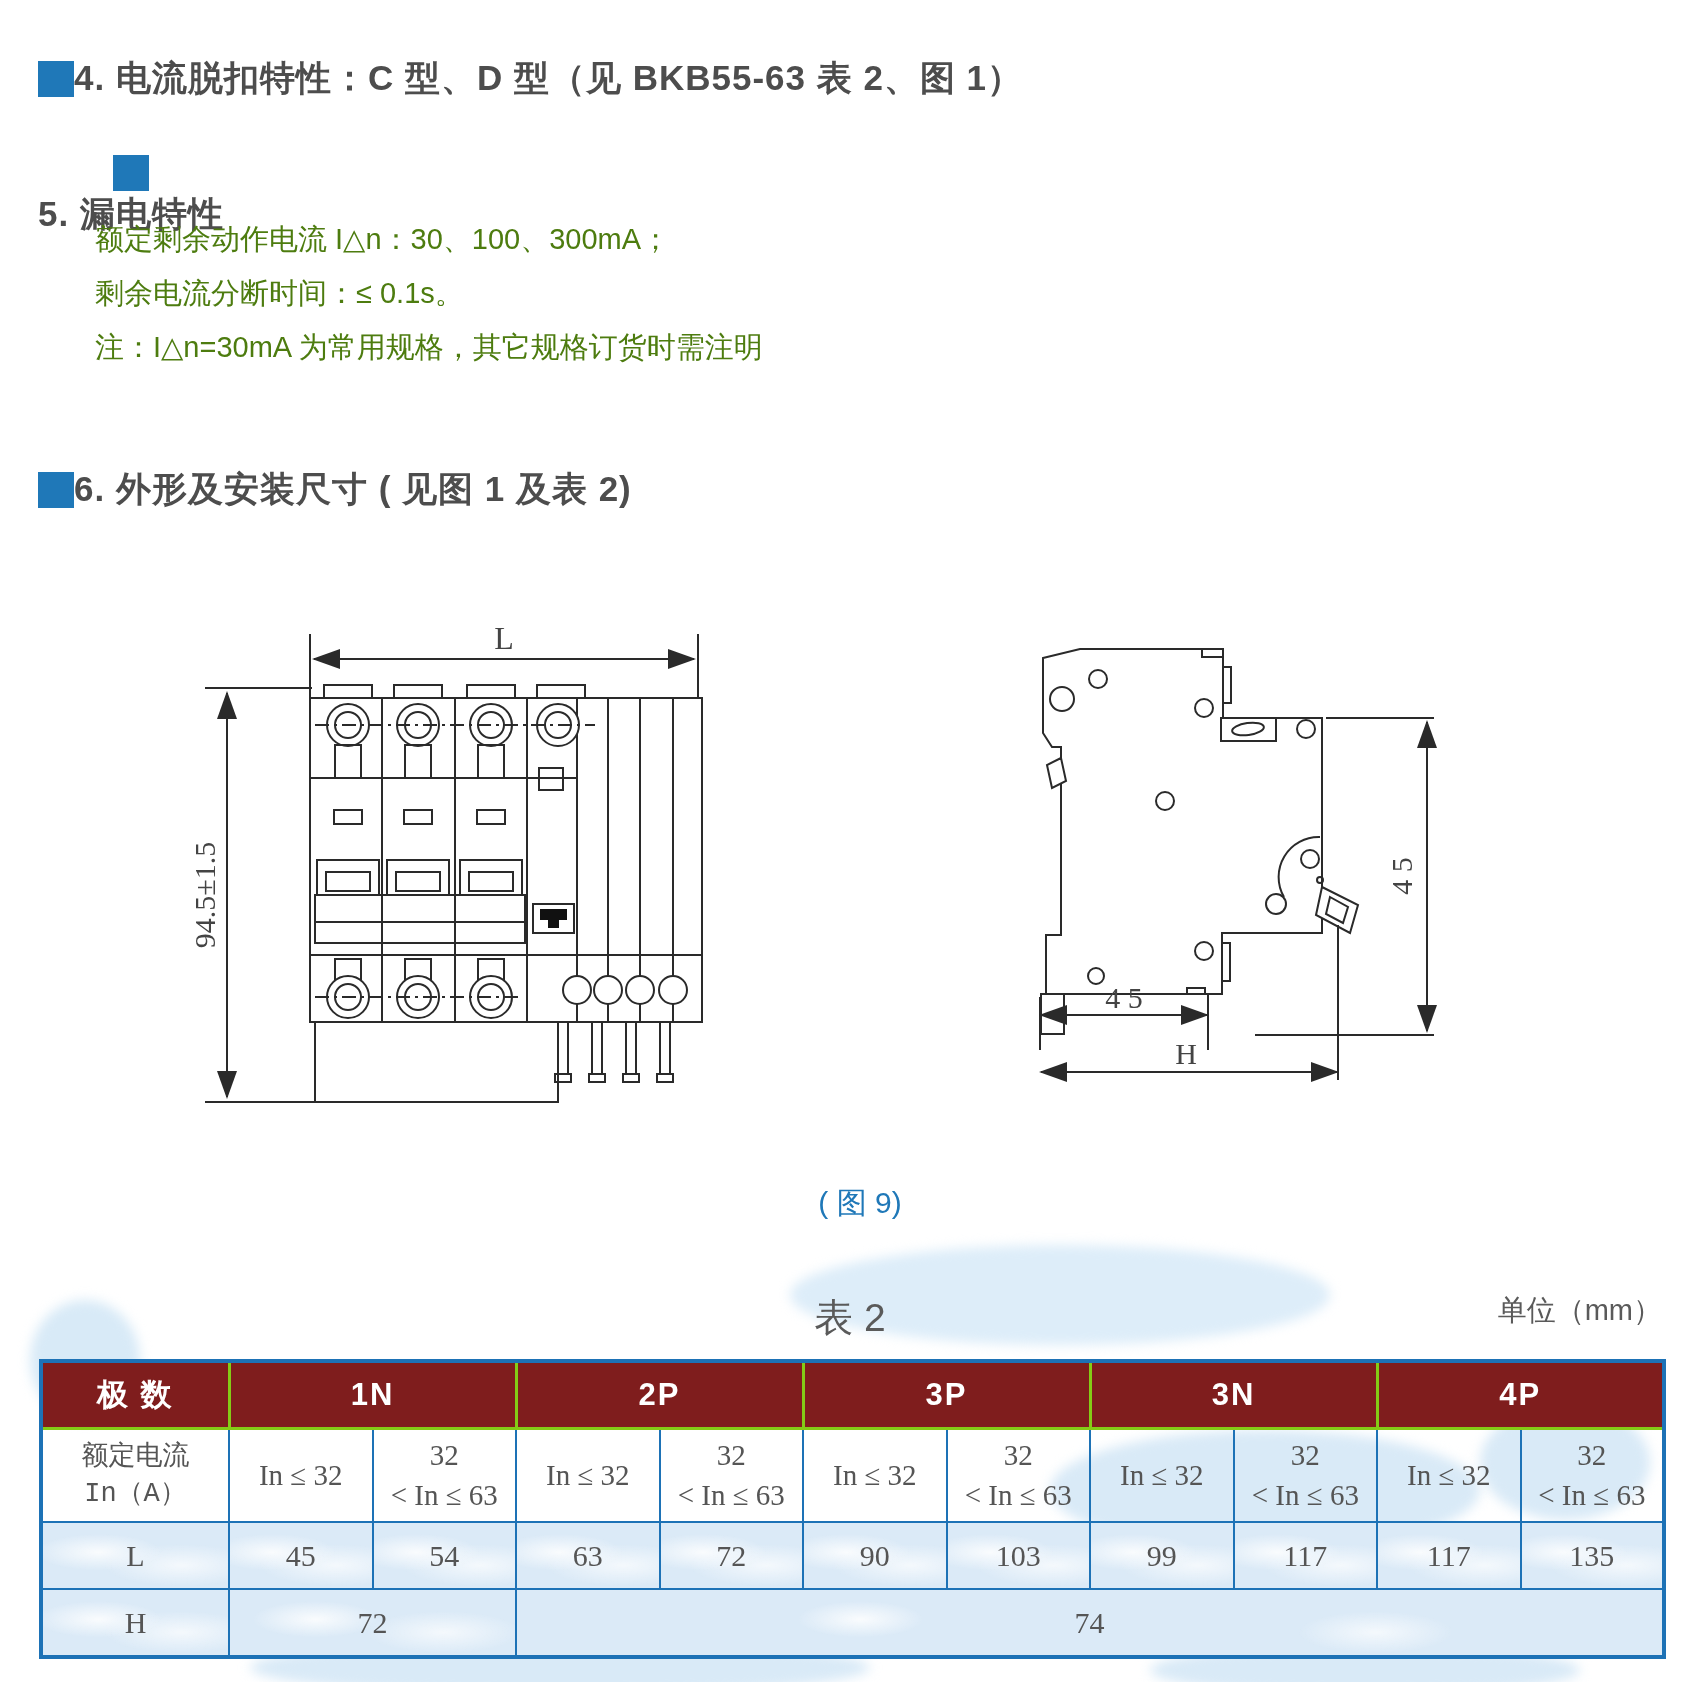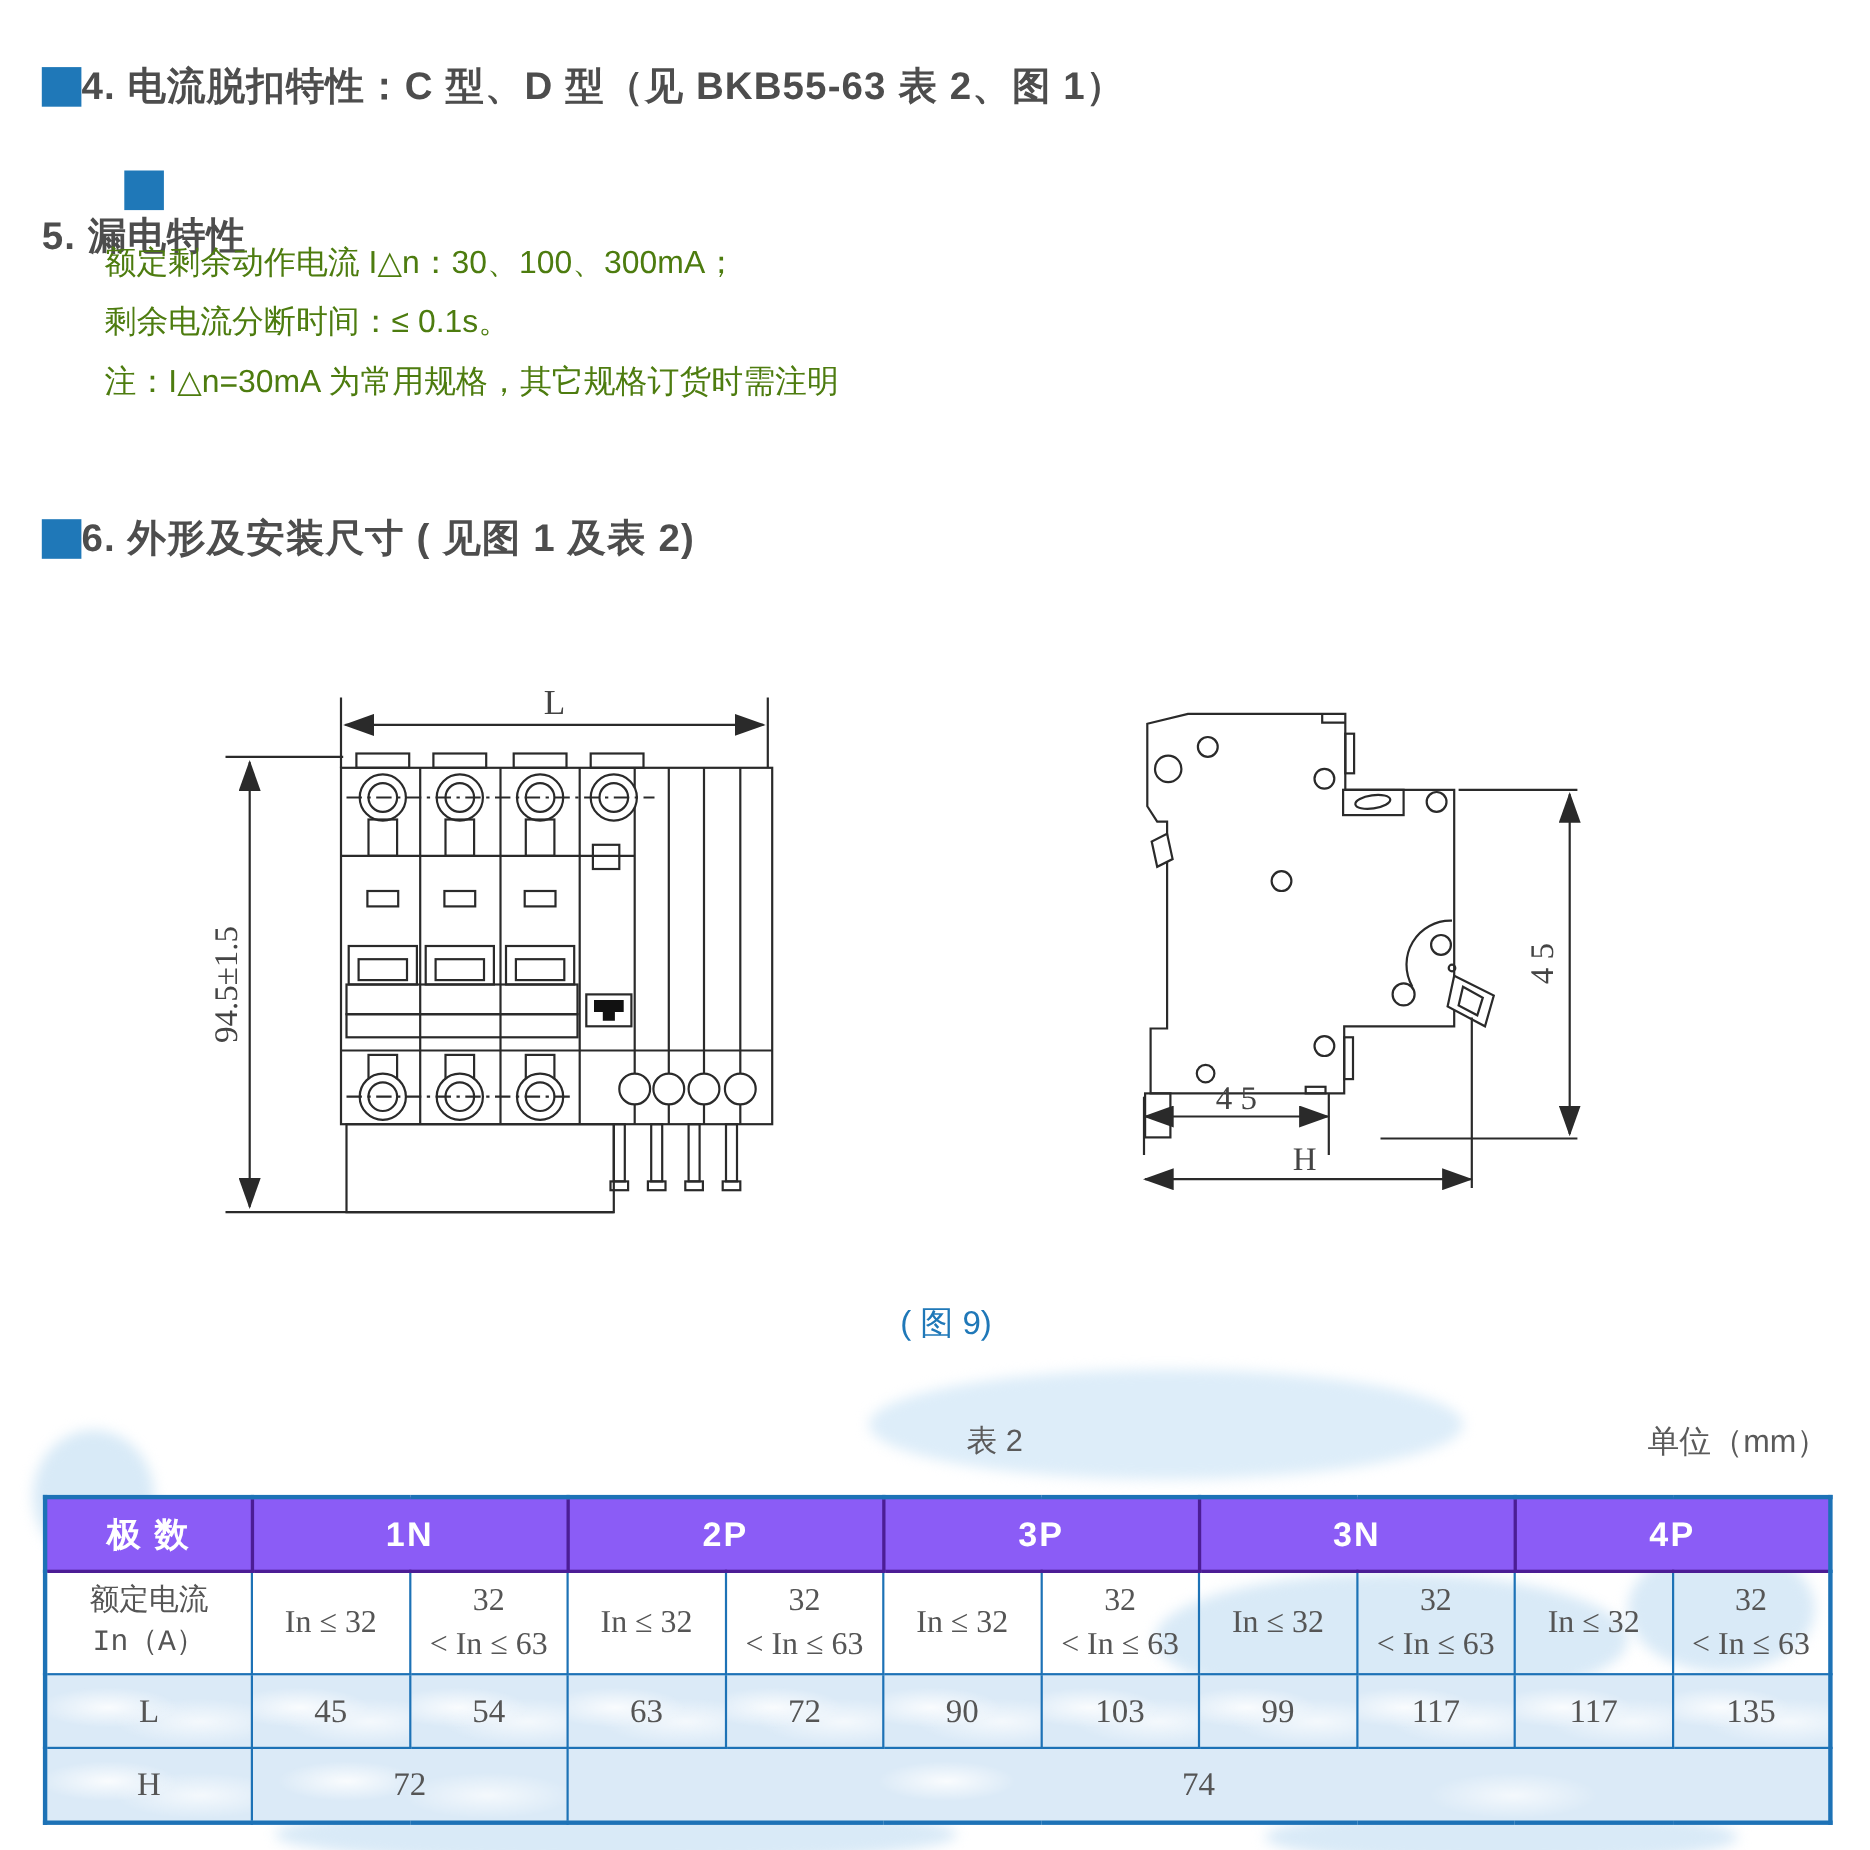--- a/index.html
+++ b/index.html
@@ -9,29 +9,29 @@
   .wm{position:absolute;z-index:0;filter:blur(6px);border-radius:50%;}
   
   .sec{position:absolute;left:38px;display:flex;align-items:center;z-index:2;}
   .bullet{width:36px;height:36px;background:#1f78b8;flex:0 0 36px;}
   .sec-title{font-size:35px;font-weight:bold;color:#4d4d4d;letter-spacing:1px;}
   .spec{position:absolute;left:95px;top:212px;z-index:2;font-size:29px;color:#4d7c0f;line-height:54px;}
   
   .fig-svg{position:absolute;z-index:1;}
   .fig-caption{position:absolute;left:760px;top:1183px;width:200px;text-align:center;
                font-size:30px;color:#1f78b8;z-index:2;}
-  .tbl-tag{position:absolute;left:770px;top:1291px;width:160px;text-align:right;
-           font-size:28px;color:#5a5a5a;z-index:2;}
+  .tbl-tag{position:absolute;left:770px;top:1291px;width:160px;text-align:center;
+           font-size:39px;color:#5a5a5a;z-index:2;}
   .tbl-unit{position:absolute;right:38px;top:1291px;font-size:29px;color:#5a5a5a;z-index:2;}
   
   table.dim{position:absolute;left:39px;top:1359px;width:1623px;z-index:1;
             border-collapse:collapse;table-layout:fixed;background:transparent;
             border:4px solid #1d72b6;}
-  table.dim th{background:#8b5cf6;color:#fff;font-size:31px;font-weight:bold;
-               border:3px solid #4c1d95;height:62px;letter-spacing:2px;text-align:center;}
+  table.dim th{background:#7f1d1d;color:#fff;font-size:31px;font-weight:bold;
+               border:3px solid #84cc16;height:62px;letter-spacing:2px;text-align:center;}
   table.dim td{border:2px solid #1d72b6;text-align:center;color:#555;
                font-family:"Liberation Serif",serif;}
   tr.row-current td{height:89px;font-size:29px;background:transparent;}
   tr.row-current td.c0{font-size:27px;font-family:Liberation Mono, monospace;}
   tr.row-l td,tr.row-h td{height:63px;font-size:30px;
         background-color:#dbeaf7;
         background-image:radial-gradient(90px 26px at 30% 45%,rgba(255,255,255,.85),rgba(255,255,255,0) 70%),
                          radial-gradient(110px 30px at 75% 65%,rgba(255,255,255,.7),rgba(255,255,255,0) 70%);}
   .ml{white-space:pre-line;line-height:1.35;}
   svg text{font-family:"Liberation Serif",serif;fill:#444;}

